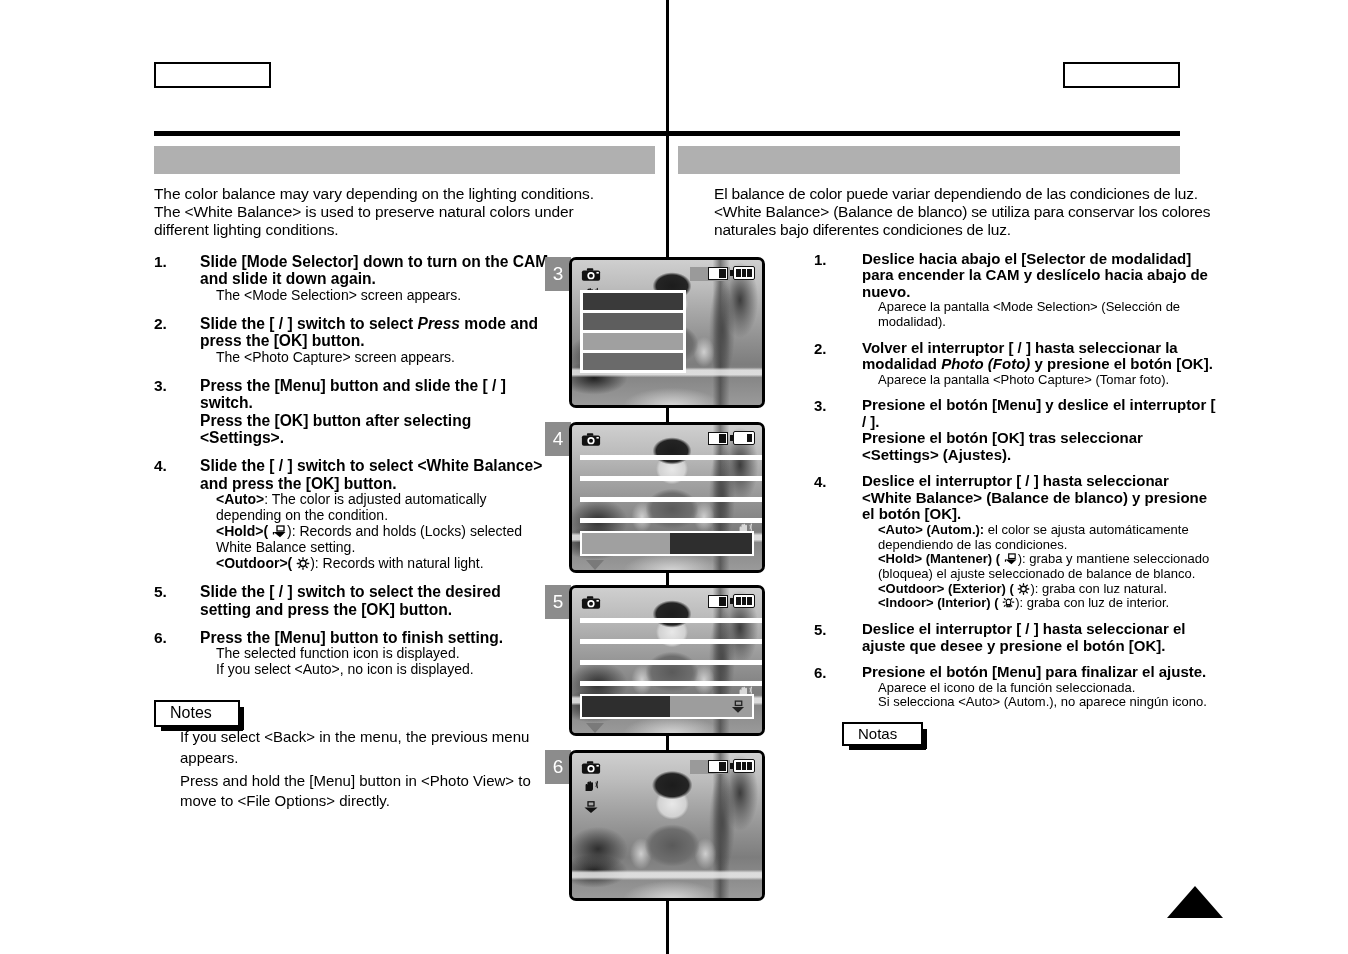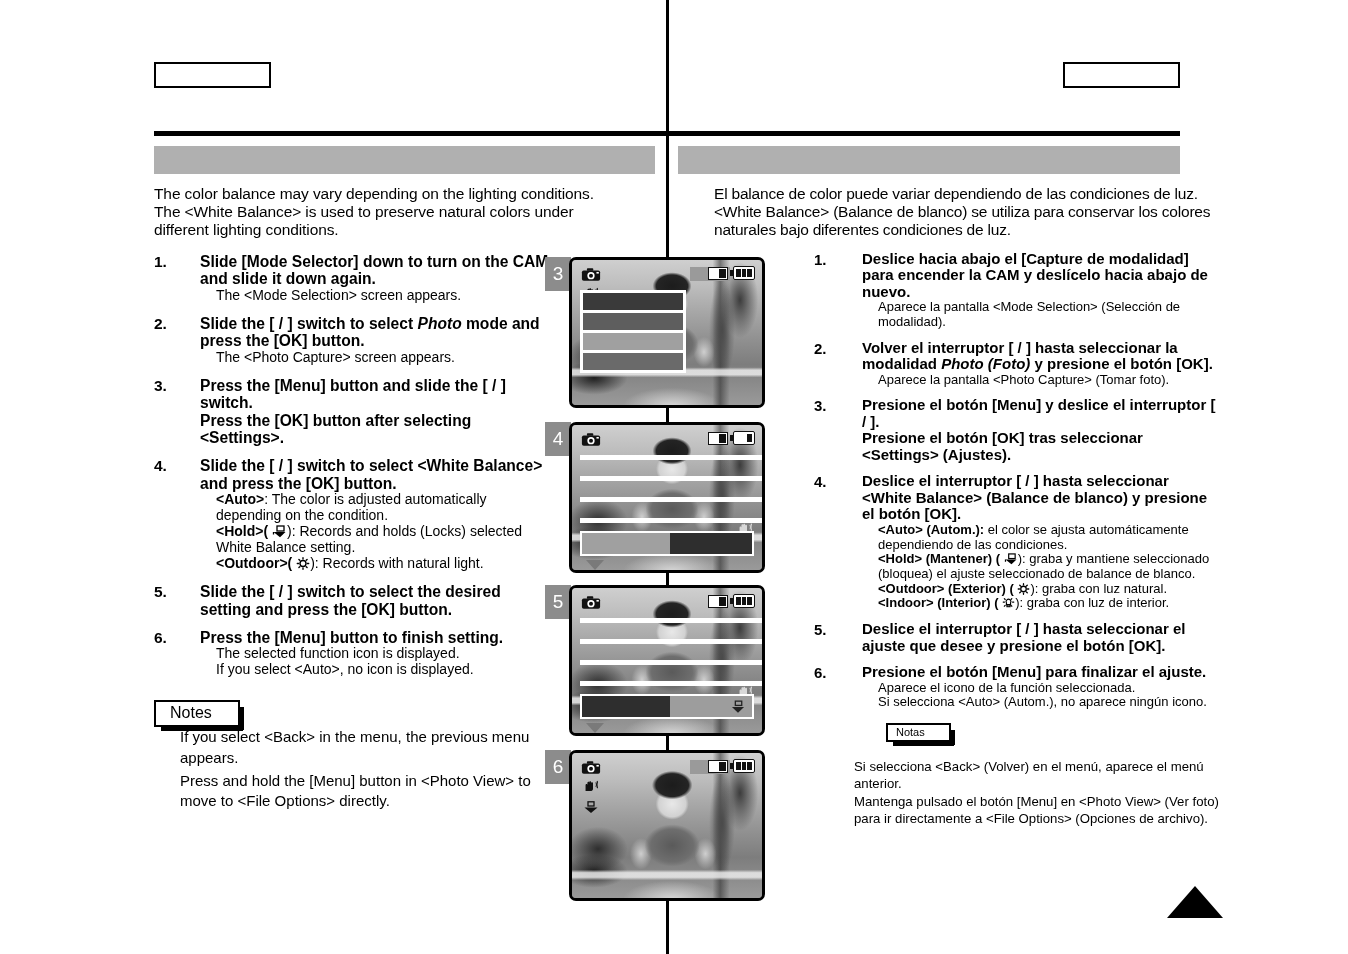--- a/index.html
+++ b/index.html
@@ -98,21 +98,21 @@
   .notes-tag::after {
     content: ""; position: absolute; left: 5px; top: 100%;
     width: 100%; height: 6px; background: #000;
   }
   .notes-tag::before {
     content: ""; position: absolute; left: 100%; top: 5px;
     width: 6px; height: 100%; background: #000;
   }
   .notes-body { font-size: 15px; line-height: 1.38; }
   #col-es .notes-body { font-size: 13.2px; line-height: 1.3; }
-  #col-es .notes-tag { font-size: 11px; padding: 1px 24px 2px 8px; margin-left: 44px; }
+  #col-es .notes-tag { font-size: 15px; padding: 1px 24px 2px 14px; }
 
   
   .screen-wrap { position: absolute; }
   .step-badge {
     position: absolute; left: 0; top: 0;
     width: 26px; height: 34px; background: #8c8c8c;
     color: #fff; font-size: 19px; text-align: center; line-height: 34px;
   }
   .lcd {
     position: absolute; left: 24px; top: 0;
@@ -251,21 +251,21 @@
         <div class="step-num">1.</div>
         <div class="step-body">
           <div class="step-title">Slide [Mode Selector] down to turn on the CAM and slide it down again.</div>
           <div class="step-sub sub-indent">The &lt;Mode Selection&gt; screen appears.</div>
         </div>
       </li>
 
       <li class="step">
         <div class="step-num">2.</div>
         <div class="step-body">
-          <div class="step-title"><span>Slide the [    /    ] switch to select </span><span class="italic">Photo</span><span> mode and press the [OK] button.</span></div>
+          <div class="step-title"><span>Slide the [    /    ] switch to select </span><span class="italic">Press</span><span> mode and press the [OK] button.</span></div>
           <div class="step-sub sub-indent">The &lt;Photo Capture&gt; screen appears.</div>
         </div>
       </li>
 
       <li class="step">
         <div class="step-num">3.</div>
         <div class="step-body">
           <div class="step-title">Press the [Menu] button and slide the [    /    ] switch.</div>
           <div class="step-title">Press the [OK] button after selecting &lt;Settings&gt;.</div>
         </div>
@@ -326,21 +326,21 @@
 
   <div class="col" id="col-es">
 
     <div class="intro-es">El balance de color puede variar dependiendo de las condiciones de luz. &lt;White Balance&gt; (Balance de blanco) se utiliza para conservar los colores naturales bajo diferentes condiciones de luz.</div>
 
     <ol class="steps" style="margin-top:12px; margin-left:100px;">
 
       <li class="step">
         <div class="step-num">1.</div>
         <div class="step-body">
-          <div class="step-title">Deslice hacia abajo el [Capture de modalidad] para encender la CAM y deslícelo hacia abajo de nuevo.</div>
+          <div class="step-title">Deslice hacia abajo el [Selector de modalidad] para encender la CAM y deslícelo hacia abajo de nuevo.</div>
           <div class="step-sub sub-indent">Aparece la pantalla &lt;Mode Selection&gt; (Selección de modalidad).</div>
         </div>
       </li>
 
       <li class="step">
         <div class="step-num">2.</div>
         <div class="step-body">
           <div class="step-title"><span>Volver el interruptor [    /    ] hasta seleccionar la modalidad </span><span class="italic">Photo (Foto)</span><span> y presione el botón [OK].</span></div>
           <div class="step-sub sub-indent">Aparece la pantalla &lt;Photo Capture&gt; (Tomar foto).</div>
         </div>
@@ -403,24 +403,20 @@
         <div class="step-body">
           <div class="step-title">Presione el botón [Menu] para finalizar el ajuste.</div>
           <div class="step-sub sub-indent">Aparece el icono de la función seleccionada.</div>
           <div class="step-sub sub-indent">Si selecciona &lt;Auto&gt; (Autom.), no aparece ningún icono.</div>
         </div>
       </li>
     </ol>
 
     <div style="margin-top:12px; margin-left:128px;">
       <div class="notes-tag"><span>Notas</span></div>
-    </div>
-    <div class="notes-body" style="margin-top:16px; padding-left:140px; width:505px;">
-      <div>Si selecciona &lt;Back&gt; (Volver) en el menú, aparece el menú anterior.</div>
-      <div style="margin-top:1px;">Mantenga pulsado el botón [Menu] en &lt;Photo View&gt; (Ver foto) para ir directamente a &lt;File Options&gt; (Opciones de archivo).</div>
     </div>
   </div>
 
   <div class="screen-wrap" style="left:545px; top:257px;">
     <div class="step-badge">3</div>
     <div class="lcd">
       <div class="photo"></div>
       <div class="osd">
         <svg class="osd-cam" viewBox="0 0 22 16">
             <rect x="1" y="3.5" width="20" height="11.5" rx="2" fill="#111"></rect>

